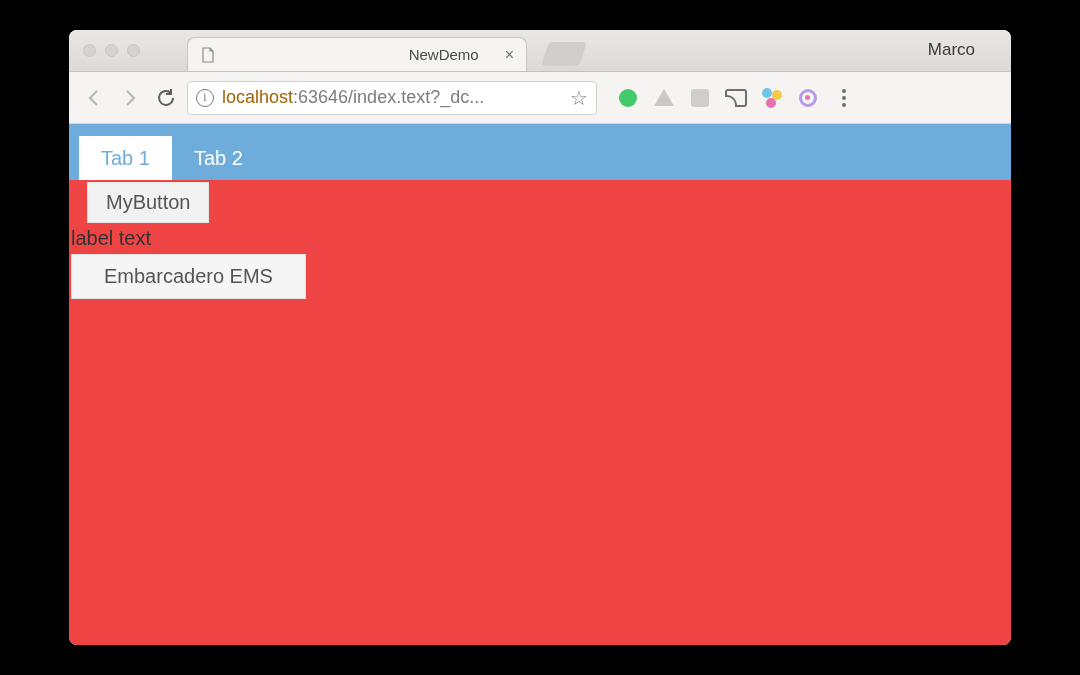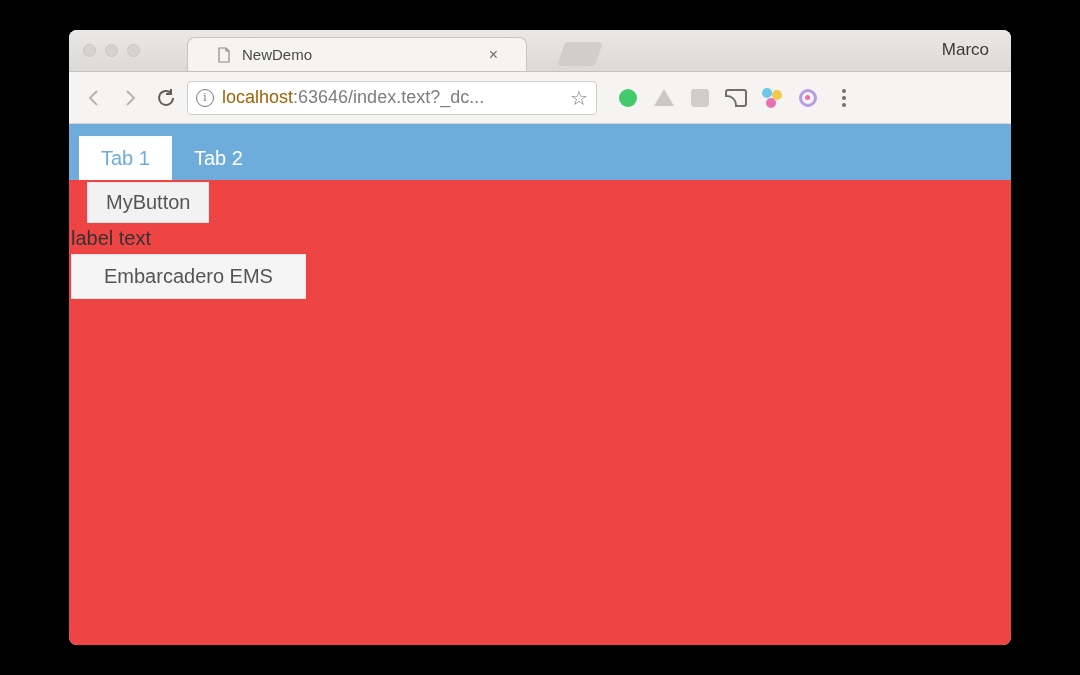--- a/index.html
+++ b/index.html
@@ -42,47 +42,48 @@
     .tab-strip { display: flex; align-items: flex-end; margin-left: 118px; height: 100%; }
     .browser-tab {
       height: 34px;
       background: #f5f4f2;
       border: 1px solid #c7c5c2;
       border-bottom: none;
       border-top-left-radius: 8px;
       border-top-right-radius: 8px;
       display: flex;
       align-items: center;
-      padding: 0 28px;
-      gap: 10px;
+      padding: 0 12px;
+      gap: 26px;
       min-width: 340px;
       color: #4a4a4a;
       font-size: 15px;
       position: relative;
+      text-align: right;
     }
     .browser-tab.inactive {
       min-width: 44px;
       background: transparent;
       border: none;
       margin-left: 6px;
     }
     .tab-favicon {
       width: 16px; height: 16px;
     }
     .tab-title { flex: 1; white-space: nowrap; overflow: hidden; text-overflow: ellipsis; }
     .tab-close { color: #6f6f6f; font-size: 16px; line-height: 1; cursor: pointer; }
     .inactive-tab-shape {
       width: 38px; height: 24px;
       background: #cfceca;
       border-radius: 4px;
       transform: skewX(-18deg);
     }
     .profile-name {
       position: absolute;
-      right: 22px;
+      right: 36px;
       top: 10px;
       font-size: 17px;
       color: #3a3a3a;
     }
     
     .toolbar {
       height: 52px;
       background: #f5f4f2;
       border-bottom: 1px solid #d8d6d3;
       display: flex;

